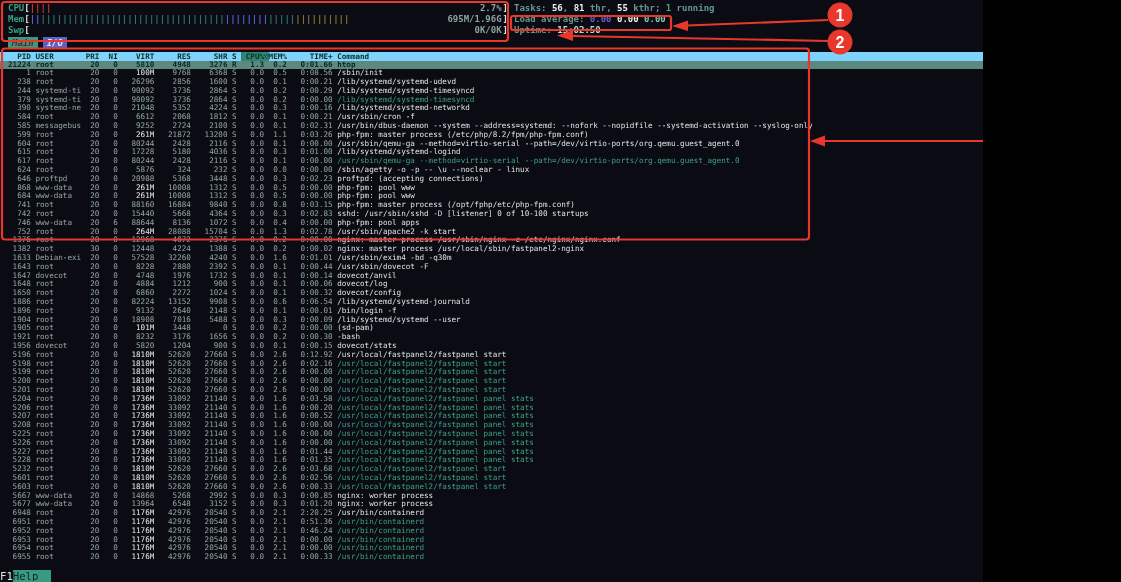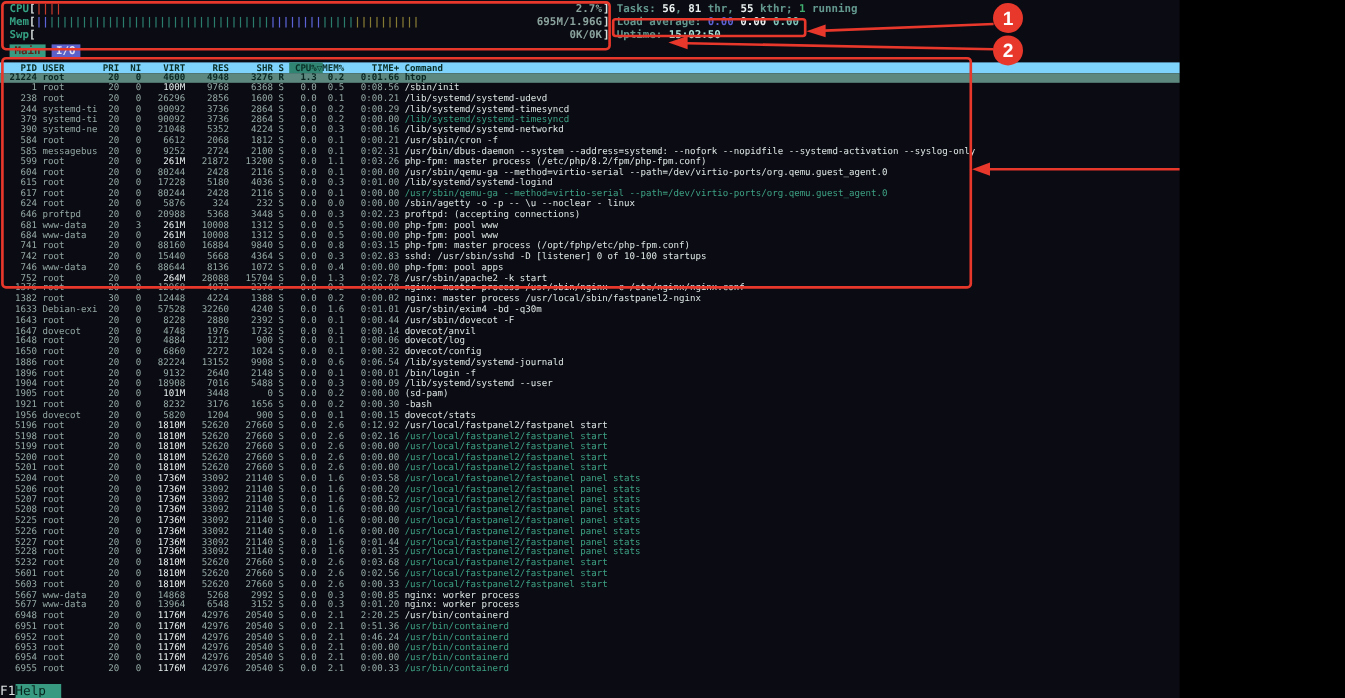--- a/index.html
+++ b/index.html
@@ -12,21 +12,21 @@
   .mlabel{color:#35a183;}
   .bracket{color:#d8e0dd;}
   .minner{flex:1;position:relative;overflow:hidden;}
   .mbars{position:absolute;left:0;top:0;}
   .mval{position:absolute;right:1px;top:0;color:#8aa29c;}
   .bar-teal{color:#2a7d6d}.bar-blue{color:#5b63d6}.bar-olive{color:#857a33}.bar-red{color:#c43b2e}
   #summary{position:absolute;left:514px;top:3px;}
   .sline{height:11px;}
   .lbl{color:#63988e}.wb{color:#e9f0ee}.grn{color:#3fae6e}.blu{color:#5b63d6}.cyn{color:#7fc7bb}.cynb{color:#a8e2d8}
   
-  #tabs{position:absolute;left:8px;top:37px;height:12px;display:flex;gap:5px;font-size:9px;font-weight:bold;line-height:12px;white-space:pre;}
+  #tabs{position:absolute;left:8px;top:37px;height:12px;display:flex;gap:5px;font-size:9px;font-weight:bold;line-height:12px;white-space:pre;font-style:italic;}
   .tab{padding:0 4px;}
   .tab.active{background:#399a82;color:#5a261c;}
   .tab.io{background:#5c61c9;color:#dfe2f4;}
   
   #thead{position:absolute;left:0;top:51.5px;width:1121px;height:9px;background:#7dd3fc;color:#0a2e26;
          font-size:7.6px;line-height:9px;white-space:pre;padding-left:8px;box-sizing:border-box;font-weight:bold;}
   .sortcol{background:#2f8571;}
   #rows{position:absolute;left:0;top:60.5px;width:1121px;}
   .row{height:8.8px;line-height:8.8px;font-size:7.6px;white-space:pre;padding-left:8px;box-sizing:border-box;}
   .r-base{color:#93a8a3}
@@ -58,35 +58,35 @@
   <div id="summary" class="toptext"><div class="sline"><span class="lbl">Tasks: </span><span class="wb">56</span><span class="lbl">, </span><span class="wb">81</span><span class="lbl"> thr, </span><span class="wb">55</span><span class="lbl"> kthr; </span><span class="grn">1</span><span class="lbl"> running</span></div><div class="sline"><span class="lbl">Load average: </span><span class="blu">0.00</span><span class="lbl"> </span><span class="wb">0.00</span><span class="lbl"> </span><span class="cyn">0.00</span></div><div class="sline"><span class="lbl">Uptime: </span><span class="cynb">15:02:50</span></div></div>
 
   <div id="tabs">
     <span class="tab active">Main</span>
     <span class="tab io">I/O</span>
   </div>
 
   <div id="thead"><span>  PID USER       PRI  NI    VIRT     RES     SHR S </span><span class="sortcol"> CPU%▽</span><span>MEM%     TIME+ Command</span></div>
 
   <div id="rows">
-      <div class="row sel"><span class="r-base">21224 root        20   0 </span><span class="r-base">   4600</span><span class="r-base">    4948    3276 R   1.3  0.2   0:01.66 </span><span class="r-cmd-w">htop</span></div>
+      <div class="row sel"><span class="r-base">21224 root        20   0 </span><span class="r-base">   5810</span><span class="r-base">    4948    3276 R   1.3  0.2   0:01.66 </span><span class="r-cmd-w">htop</span></div>
       <div class="row"><span class="r-base">    1 root        20   0 </span><span class="r-hi">   100M</span><span class="r-base">    9768    6368 S   0.0  0.5   0:08.56 </span><span class="r-cmd-w">/sbin/init</span></div>
       <div class="row"><span class="r-base">  238 root        20   0 </span><span class="r-base">  26296</span><span class="r-base">    2856    1600 S   0.0  0.1   0:00.21 </span><span class="r-cmd-w">/lib/systemd/systemd-udevd</span></div>
       <div class="row"><span class="r-base">  244 systemd-ti  20   0 </span><span class="r-base">  90092</span><span class="r-base">    3736    2864 S   0.0  0.2   0:00.29 </span><span class="r-cmd-w">/lib/systemd/systemd-timesyncd</span></div>
       <div class="row"><span class="r-base">  379 systemd-ti  20   0 </span><span class="r-base">  90092</span><span class="r-base">    3736    2864 S   0.0  0.2   0:00.00 </span><span class="r-cmd-g">/lib/systemd/systemd-timesyncd</span></div>
       <div class="row"><span class="r-base">  390 systemd-ne  20   0 </span><span class="r-base">  21048</span><span class="r-base">    5352    4224 S   0.0  0.3   0:00.16 </span><span class="r-cmd-w">/lib/systemd/systemd-networkd</span></div>
       <div class="row"><span class="r-base">  584 root        20   0 </span><span class="r-base">   6612</span><span class="r-base">    2068    1812 S   0.0  0.1   0:00.21 </span><span class="r-cmd-w">/usr/sbin/cron -f</span></div>
       <div class="row"><span class="r-base">  585 messagebus  20   0 </span><span class="r-base">   9252</span><span class="r-base">    2724    2100 S   0.0  0.1   0:02.31 </span><span class="r-cmd-w">/usr/bin/dbus-daemon --system --address=systemd: --nofork --nopidfile --systemd-activation --syslog-only</span></div>
       <div class="row"><span class="r-base">  599 root        20   0 </span><span class="r-hi">   261M</span><span class="r-base">   21872   13200 S   0.0  1.1   0:03.26 </span><span class="r-cmd-w">php-fpm: master process (/etc/php/8.2/fpm/php-fpm.conf)</span></div>
       <div class="row"><span class="r-base">  604 root        20   0 </span><span class="r-base">  80244</span><span class="r-base">    2428    2116 S   0.0  0.1   0:00.00 </span><span class="r-cmd-w">/usr/sbin/qemu-ga --method=virtio-serial --path=/dev/virtio-ports/org.qemu.guest_agent.0</span></div>
       <div class="row"><span class="r-base">  615 root        20   0 </span><span class="r-base">  17228</span><span class="r-base">    5180    4036 S   0.0  0.3   0:01.00 </span><span class="r-cmd-w">/lib/systemd/systemd-logind</span></div>
       <div class="row"><span class="r-base">  617 root        20   0 </span><span class="r-base">  80244</span><span class="r-base">    2428    2116 S   0.0  0.1   0:00.00 </span><span class="r-cmd-g">/usr/sbin/qemu-ga --method=virtio-serial --path=/dev/virtio-ports/org.qemu.guest_agent.0</span></div>
       <div class="row"><span class="r-base">  624 root        20   0 </span><span class="r-base">   5876</span><span class="r-base">     324     232 S   0.0  0.0   0:00.00 </span><span class="r-cmd-w">/sbin/agetty -o -p -- \u --noclear - linux</span></div>
       <div class="row"><span class="r-base">  646 proftpd     20   0 </span><span class="r-base">  20988</span><span class="r-base">    5368    3448 S   0.0  0.3   0:02.23 </span><span class="r-cmd-w">proftpd: (accepting connections)</span></div>
-      <div class="row"><span class="r-base">  681 www-data    20   3 </span><span class="r-hi">   261M</span><span class="r-base">   10008    1312 S   0.0  0.5   0:00.00 </span><span class="r-cmd-w">php-fpm: pool www</span></div>
+      <div class="row"><span class="r-base">  868 www-data    20   0 </span><span class="r-hi">   261M</span><span class="r-base">   10008    1312 S   0.0  0.5   0:00.00 </span><span class="r-cmd-w">php-fpm: pool www</span></div>
       <div class="row"><span class="r-base">  684 www-data    20   0 </span><span class="r-hi">   261M</span><span class="r-base">   10008    1312 S   0.0  0.5   0:00.00 </span><span class="r-cmd-w">php-fpm: pool www</span></div>
       <div class="row"><span class="r-base">  741 root        20   0 </span><span class="r-base">  88160</span><span class="r-base">   16884    9840 S   0.0  0.8   0:03.15 </span><span class="r-cmd-w">php-fpm: master process (/opt/fphp/etc/php-fpm.conf)</span></div>
       <div class="row"><span class="r-base">  742 root        20   0 </span><span class="r-base">  15440</span><span class="r-base">    5668    4364 S   0.0  0.3   0:02.83 </span><span class="r-cmd-w">sshd: /usr/sbin/sshd -D [listener] 0 of 10-100 startups</span></div>
       <div class="row"><span class="r-base">  746 www-data    20   6 </span><span class="r-base">  88644</span><span class="r-base">    8136    1072 S   0.0  0.4   0:00.00 </span><span class="r-cmd-w">php-fpm: pool apps</span></div>
       <div class="row"><span class="r-base">  752 root        20   0 </span><span class="r-hi">   264M</span><span class="r-base">   28088   15704 S   0.0  1.3   0:02.78 </span><span class="r-cmd-w">/usr/sbin/apache2 -k start</span></div>
       <div class="row"><span class="r-base"> 1376 root        20   0 </span><span class="r-base">  12968</span><span class="r-base">    4072    2376 S   0.0  0.2   0:00.00 </span><span class="r-cmd-w">nginx: master process /usr/sbin/nginx -c /etc/nginx/nginx.conf</span></div>
       <div class="row"><span class="r-base"> 1382 root        30   0 </span><span class="r-base">  12448</span><span class="r-base">    4224    1388 S   0.0  0.2   0:00.02 </span><span class="r-cmd-w">nginx: master process /usr/local/sbin/fastpanel2-nginx</span></div>
       <div class="row"><span class="r-base"> 1633 Debian-exi  20   0 </span><span class="r-base">  57528</span><span class="r-base">   32260    4240 S   0.0  1.6   0:01.01 </span><span class="r-cmd-w">/usr/sbin/exim4 -bd -q30m</span></div>
       <div class="row"><span class="r-base"> 1643 root        20   0 </span><span class="r-base">   8228</span><span class="r-base">    2880    2392 S   0.0  0.1   0:00.44 </span><span class="r-cmd-w">/usr/sbin/dovecot -F</span></div>
       <div class="row"><span class="r-base"> 1647 dovecot     20   0 </span><span class="r-base">   4748</span><span class="r-base">    1976    1732 S   0.0  0.1   0:00.14 </span><span class="r-cmd-w">dovecot/anvil</span></div>

